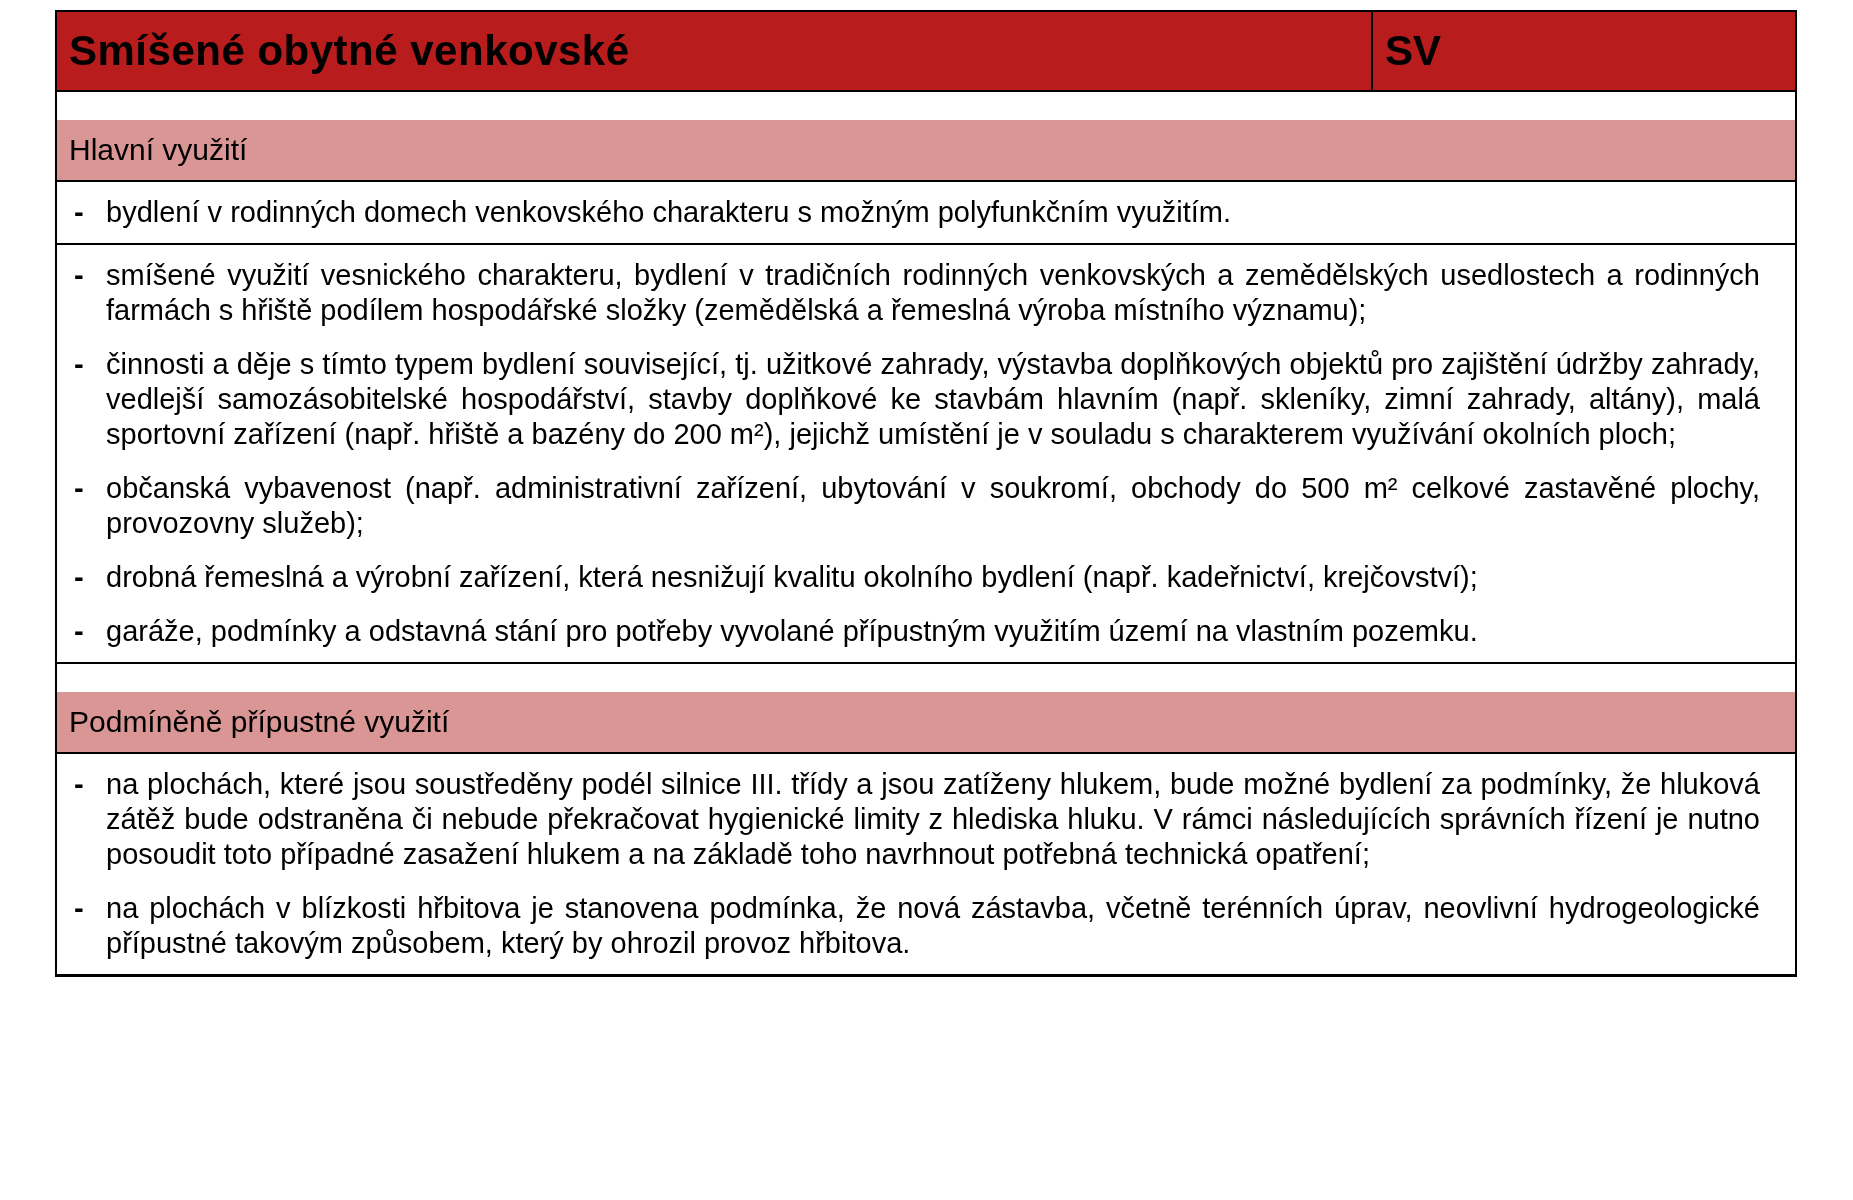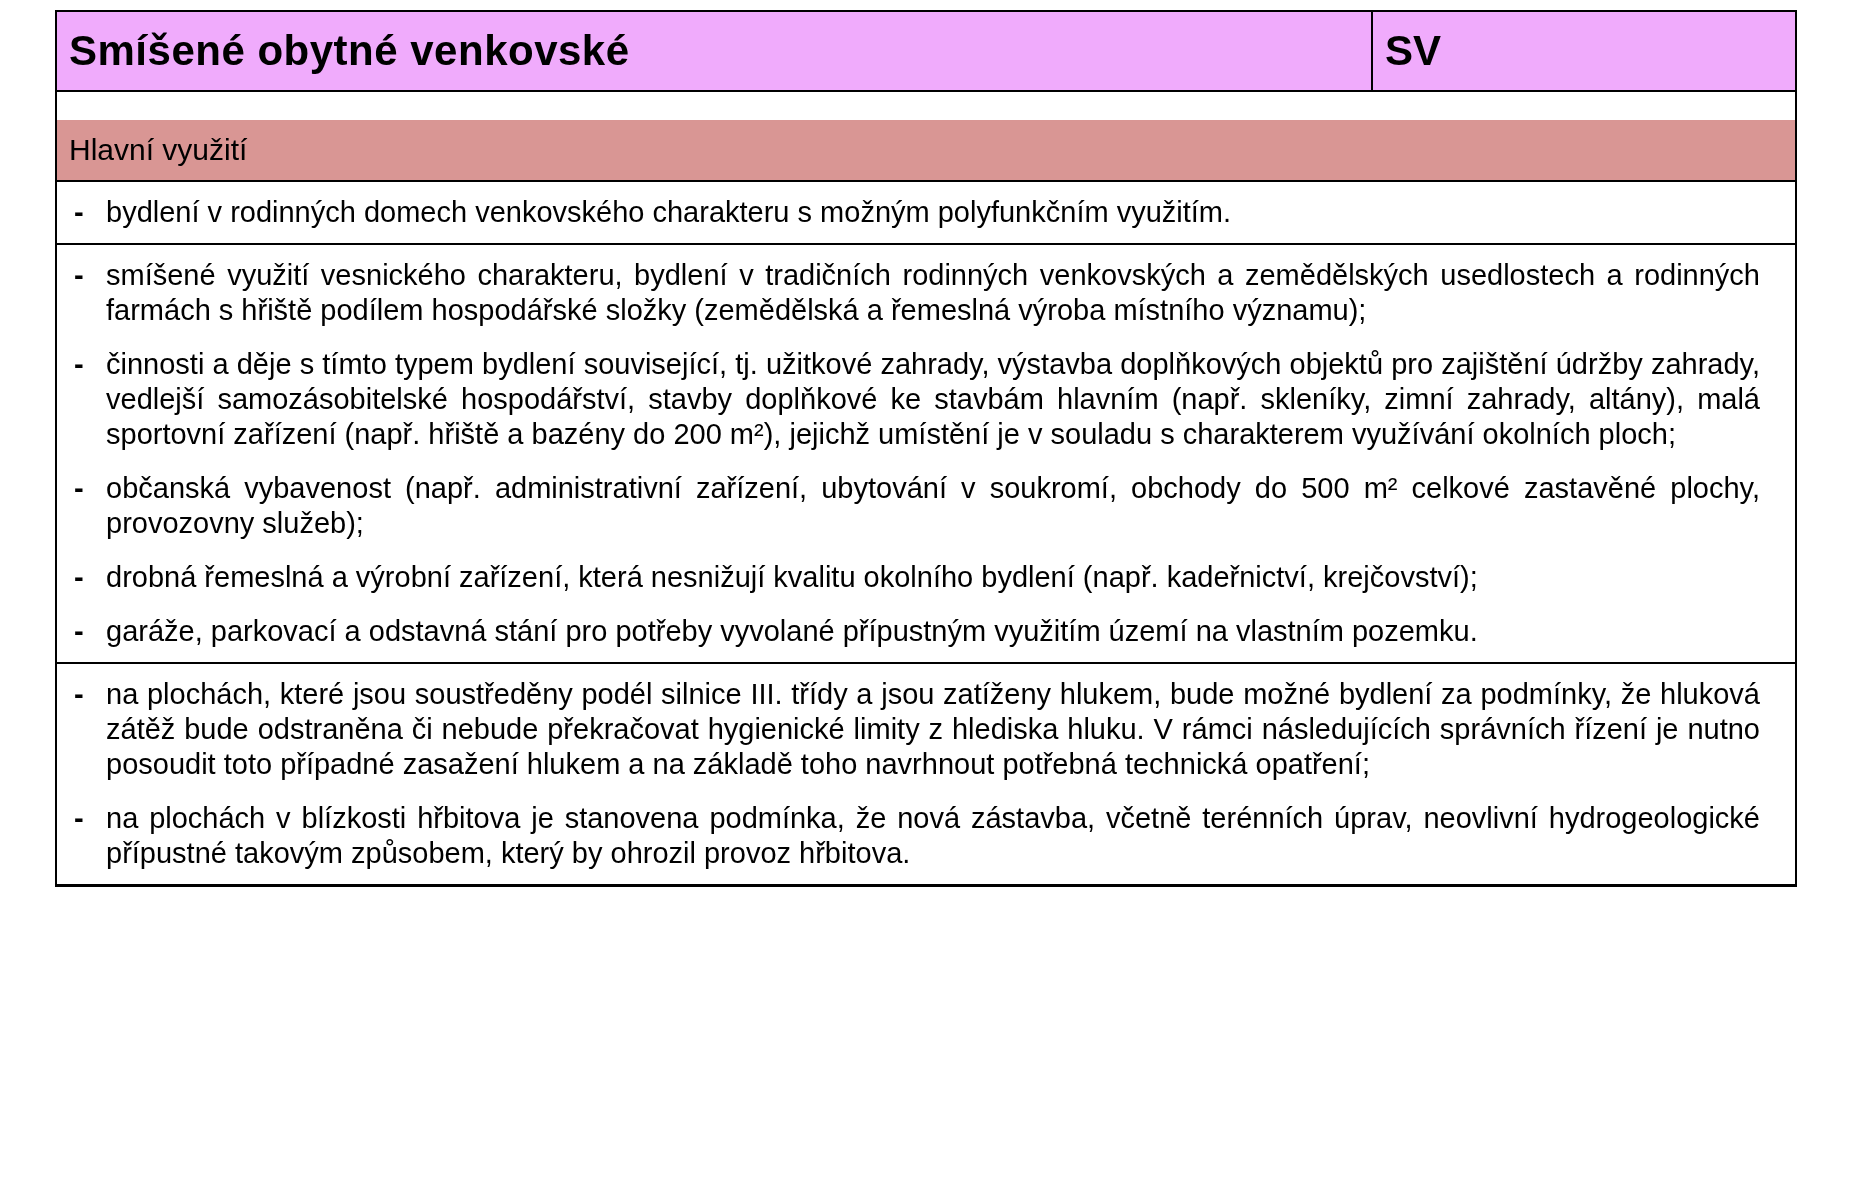--- a/index.html
+++ b/index.html
@@ -18,21 +18,21 @@
     background: #ffffff;
   }
   .row {
     box-sizing: border-box;
     border-bottom: 2px solid #000000;
   }
   .row:last-child { border-bottom: none; }
   .title-row {
     display: flex;
     align-items: stretch;
-    background: #f0abfc;
+    background: #b91c1c;
     min-height: 80px;
   }
   .title-cell {
     flex: 1 1 auto;
     display: flex;
     align-items: center;
     padding: 6px 10px 6px 12px;
     border-right: 2px solid #000000;
     font-size: 42px;
     font-weight: bold;
@@ -112,23 +112,24 @@
         <div class="item">
           <span class="dash">-</span>
           <div class="item-text">občanská vybavenost (např. administrativní zařízení, ubytování v soukromí, obchody do 500 m² celkové zastavěné plochy, provozovny služeb);</div>
         </div>
         <div class="item">
           <span class="dash">-</span>
           <div class="item-text">drobná řemeslná a výrobní zařízení, která nesnižují kvalitu okolního bydlení (např. kadeřnictví, krejčovství);</div>
         </div>
         <div class="item">
           <span class="dash">-</span>
-          <div class="item-text">garáže, parkovací a odstavná stání pro potřeby vyvolané přípustným využitím území na vlastním pozemku.</div>
+          <div class="item-text">garáže, podmínky a odstavná stání pro potřeby vyvolané přípustným využitím území na vlastním pozemku.</div>
         </div>
       </div>
+      <div class="row heading-row">Podmíněně přípustné využití</div>
       <div class="row items-row">
         <div class="item">
           <span class="dash">-</span>
           <div class="item-text">na plochách, které jsou soustředěny podél silnice III. třídy a jsou zatíženy hlukem, bude možné bydlení za podmínky, že hluková zátěž bude odstraněna či nebude překračovat hygienické limity z hlediska hluku. V rámci následujících správních řízení je nutno posoudit toto případné zasažení hlukem a na základě toho navrhnout potřebná technická opatření;</div>
         </div>
         <div class="item">
           <span class="dash">-</span>
           <div class="item-text">na plochách v blízkosti hřbitova je stanovena podmínka, že nová zástavba, včetně terénních úprav, neovlivní hydrogeologické přípustné takovým způsobem, který by ohrozil provoz hřbitova.</div>
         </div>
       </div>

